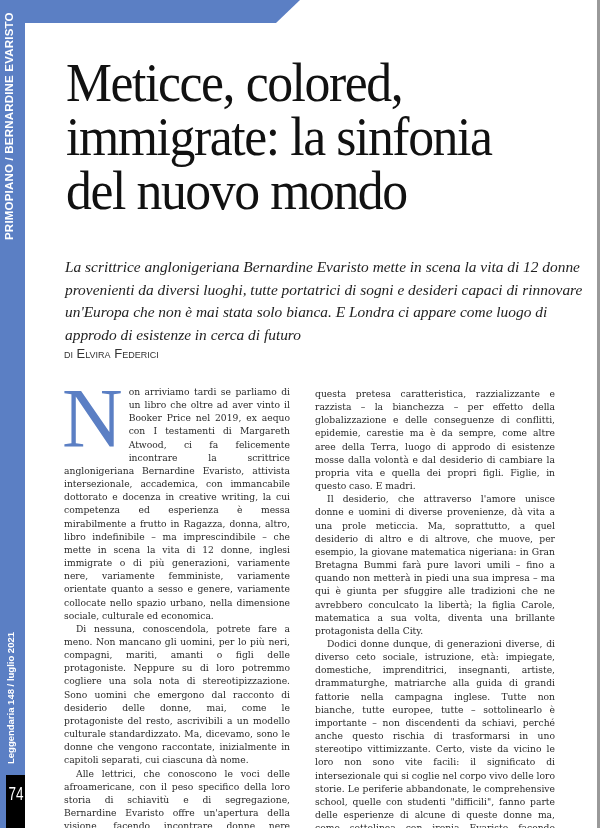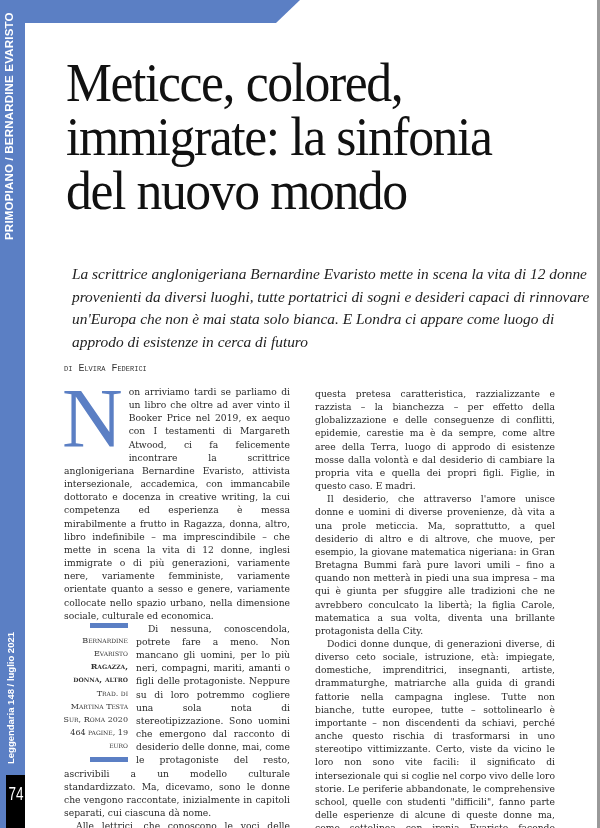--- a/index.html
+++ b/index.html
@@ -5,22 +5,22 @@
   html, body { margin:0; padding:0; }
   body { width:600px; height:828px; position:relative; overflow:hidden; background:#ffffff; font-family:"DejaVu Serif", serif; color:#1f1f1f; }
   .top-bar { position:absolute; left:0; top:0; width:300px; height:23px; background:#5b7fc4; clip-path:polygon(0 0,100% 0,92% 100%,0 100%); }
   .left-bar { position:absolute; left:0; top:0; width:25px; height:828px; background:#5b7fc4; }
   .right-border { position:absolute; right:0; top:0; width:3px; height:828px; background:#9a9a9a; }
   .section-label { position:absolute; left:3px; top:240px; transform-origin:left top; transform:rotate(-90deg); font-family:"Liberation Sans", sans-serif; font-weight:bold; font-size:11.5px; color:#ffffff; letter-spacing:0.2px; white-space:nowrap; width:220px; text-align:left; }
   .issue-label { position:absolute; left:5px; top:764px; transform-origin:left top; transform:rotate(-90deg); font-family:"Liberation Sans", sans-serif; font-size:9.5px; color:#ffffff; white-space:nowrap; font-weight:bold; }
   .page-num-box { position:absolute; left:6px; top:775px; width:19px; height:53px; background:#000000; }
   .page-num { position:absolute; left:6px; top:784px; width:19px; text-align:center; color:#ffffff; font-family:"Liberation Sans", sans-serif; font-size:18px; transform:scaleX(0.75); transform-origin:center; }
   .title { position:absolute; left:66px; top:56px; width:520px; font-family:"Liberation Serif", serif; font-size:55px; line-height:54px; color:#111; letter-spacing:-1.5px; transform:scaleX(0.94); transform-origin:left top; margin:0; font-weight:normal; }
-  .standfirst { position:absolute; left:64px; top:255px; width:520px; font-family:"Liberation Serif", serif; font-style:italic; font-size:15.4px; line-height:22.5px; color:#222; margin:8px; }
-  .byline { position:absolute; left:64px; top:363px; font-family:Liberation Mono, monospace; font-size:10px; color:#333; font-variant:small-caps; }
+  .standfirst { position:absolute; left:64px; top:255px; width:520px; font-family:"Liberation Serif", serif; font-style:italic; font-size:15.4px; line-height:22.5px; color:#222; margin:1px; }
+  .byline { position:absolute; left:64px; top:346px; font-family:Liberation Sans, sans-serif; font-size:13px; color:#333; font-variant:small-caps; }
   .col { position:absolute; top:385px; font-family:"DejaVu Serif", serif; font-size:9.2px; line-height:13.15px; color:#2a2a2a; text-align:justify; }
   .col1 { left:64px; width:226px; }
   .col2 { left:315px; width:240px; top:387px; }
   .col p { margin:0; text-indent:12px; }
   .col p.first { text-indent:0; }
   .dropcap { float:left; font-family:"Liberation Serif", serif; font-size:84px; line-height:64px; color:#5b7fc4; margin:2px 6px 0 -2px; height:64px; }
   .sidebar-info { float:left; width:66px; margin:0 8px 2px -2px; text-align:right; font-family:"DejaVu Serif", serif; font-variant:small-caps; font-size:8px; line-height:13.2px; color:#333; padding-top:1px; }
   .blue-rule { display:block; width:38px; height:5px; background:#5b7fc4; margin:0 0 6px auto; }
   .blue-rule.bottom { margin:4px 0 0 auto; }
   .r { }
@@ -39,30 +39,20 @@
 
 <h1 class="title">Meticce, colored, immigrate: la sinfonia del nuovo mondo</h1>
 <p class="standfirst">La scrittrice anglonigeriana Bernardine Evaristo mette in scena la vita di 12 donne provenienti da diversi luoghi, tutte portatrici di sogni e desideri capaci di rinnovare un'Europa che non è mai stata solo bianca. E Londra ci appare come luogo di approdo di esistenze in cerca di futuro</p>
 <div class="byline">di Elvira Federici</div>
 
 <div class="col col1">
   <p class="first">
     <span class="dropcap">N</span><span>on arriviamo tardi se parliamo di un libro che oltre ad aver vinto il Booker Price nel 2019, ex aequo con </span><span class="r">I testamenti</span><span> di Margareth Atwood, ci fa felicemente incontrare la scrittrice anglonigeriana Bernardine Evaristo, attivista intersezionale, accademica, con immancabile dottorato e docenza in </span><span class="r">creative writing</span><span>, la cui competenza ed esperienza è messa mirabilmente a frutto in </span><span class="r">Ragazza, donna, altro</span><span>, libro indefinibile – ma imprescindibile – che mette in scena la vita di 12 donne, inglesi immigrate o di più generazioni, variamente nere, variamente femministe, variamente orientate quanto a sesso e genere, variamente collocate nello spazio urbano, nella dimensione sociale, culturale ed economica.</span>
   </p>
   <p>
-    <span class="sidebar-info">
-      <span class="blue-rule"></span>
-      <span>Bernardine Evaristo</span><br>
-      <b>Ragazza, donna, altro</b><br>
-      <span>Trad. di</span><br>
-      <span>Martina Testa</span><br>
-      <span>Sur, Roma 2020</span><br>
-      <span>464 pagine, 19 euro</span>
-      <span class="blue-rule bottom"></span>
-    </span>
     <span>Di nessuna, conoscendola, potrete fare a meno. Non mancano gli uomini, per lo più neri, compagni, mariti, amanti o figli delle protagoniste. Neppure su di loro potremmo cogliere una sola nota di stereotipizzazione. Sono uomini che emergono dal racconto di desiderio delle donne, mai, come le protagoniste del resto, ascrivibili a un modello culturale standardizzato. Ma, dicevamo, sono le donne che vengono raccontate, inizialmente in capitoli separati, cui ciascuna dà nome.</span>
   </p>
   <p>Alle lettrici, che conoscono le voci delle afroamericane, con il peso specifico della loro storia di schiavitù e di segregazione, Bernardine Evaristo offre un'apertura della visione, facendo incontrare donne nere europee, alcune provenienti da ogni dove, le più, inglesi da almeno due generazioni, ma sempre mosse dal desiderio. Sì, la cosa che davvero ci aiuta concretamente a cambiare lo sguardo che abbiamo del nostro caro, decrepito Continente è accorgersi – a partire dalla Londra che ci racconta Evaristo – che questo è abitato, mosso, significato, rivoltato da vite, storie, sogni che vengono da altrove e qui trovano, nonostante tutto, lo spazio per crescere, prosperare, risignificarlo. E che l'Europa non è mai stata solo bianca: l'Europa non sta perdendo</p>
 </div>
 
 <div class="col col2">
   <p class="first">questa pretesa caratteristica, razzializzante e razzista – la bianchezza – per effetto della globalizzazione e delle conseguenze di conflitti, epidemie, carestie ma è da sempre, come altre aree della Terra, luogo di approdo di esistenze mosse dalla volontà e dal desiderio di cambiare la propria vita e quella dei propri figli. Figlie, in questo caso. E madri.</p>
   <p>Il desiderio, che attraverso l'amore unisce donne e uomini di diverse provenienze, dà vita a una prole meticcia. Ma, soprattutto, a quel desiderio di altro e di altrove, che muove, per esempio, la giovane matematica nigeriana: in Gran Bretagna Bummi farà pure lavori umili – fino a quando non metterà in piedi una sua impresa – ma qui è giunta per sfuggire alle tradizioni che ne avrebbero conculcato la libertà; la figlia Carole, matematica a sua volta, diventa una brillante protagonista della City.</p>
   <p><span>Dodici donne dunque, di generazioni diverse, di diverso ceto sociale, istruzione, età: impiegate, domestiche, imprenditrici, insegnanti, artiste, drammaturghe, matriarche alla guida di grandi fattorie nella campagna inglese. Tutte non bianche, tutte europee, tutte – sottolinearlo è importante – non discendenti da schiavi, perché anche questo rischia di trasformarsi in uno stereotipo vittimizzante. Certo, viste da vicino le loro non sono vite facili: il significato di intersezionale qui si coglie nel corpo vivo delle loro storie. Le periferie abbandonate, le </span><span class="r">comprehensive school</span><span>, quelle con studenti "difficili", fanno parte delle esperienze di alcune di queste donne ma, come sottolinea con ironia Evaristo facendo parlare l'unica inglese bianca, che munge le mucche e spala il letame nella povera fattoria di famiglia in mezzo al Suffolk, qui non si fanno le olimpiadi dell'intersezionalità: non c'è la gara a individuare chi porta la croce della più sfigata, per razza, sesso, genere, classe, istruzione, età, abilità, quartiere di residenza ecc. Tutte, invece, brillano e ci restituiscono la forza del loro desiderio, dei loro desideri: lesbiche poliamorose come Amma, drammaturga intorno al cui successo incontreremo nel finale tutte le altre: Megan/Morgan, transgender in coppia con Bibi: le due prenderanno in carico la</span></p>
 </div>

